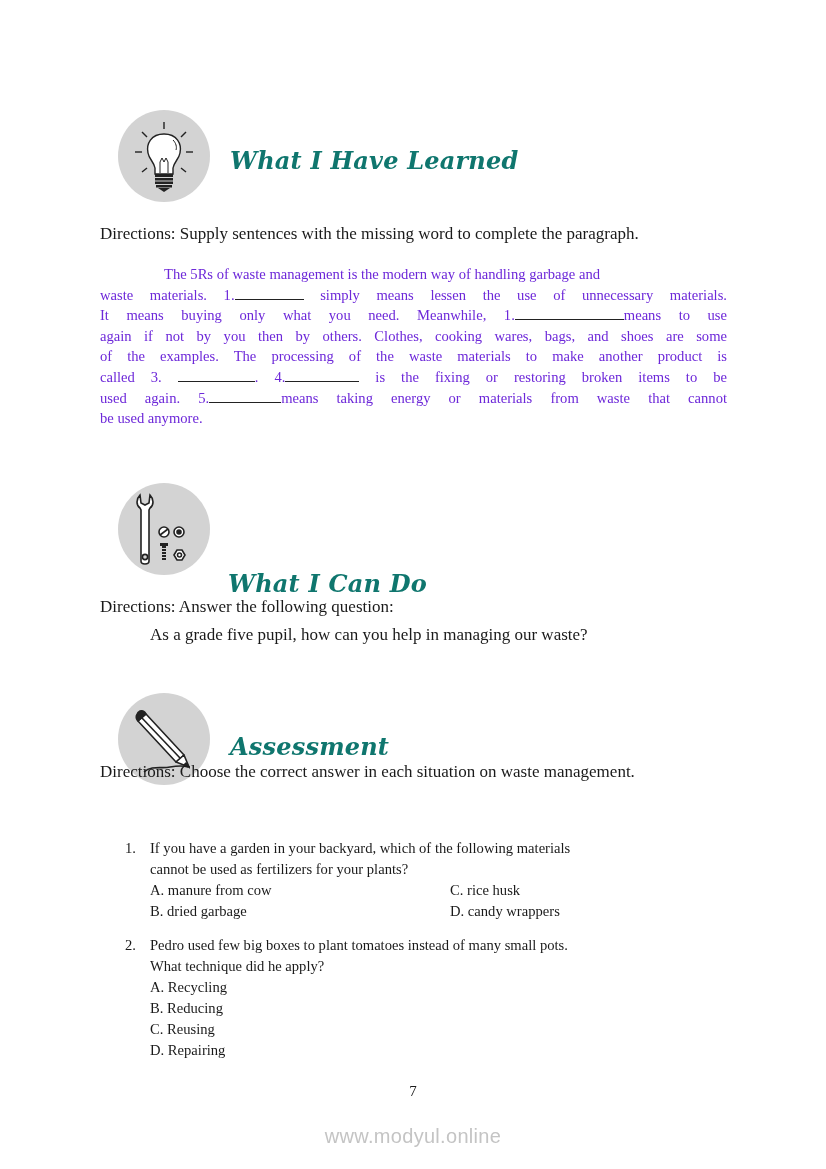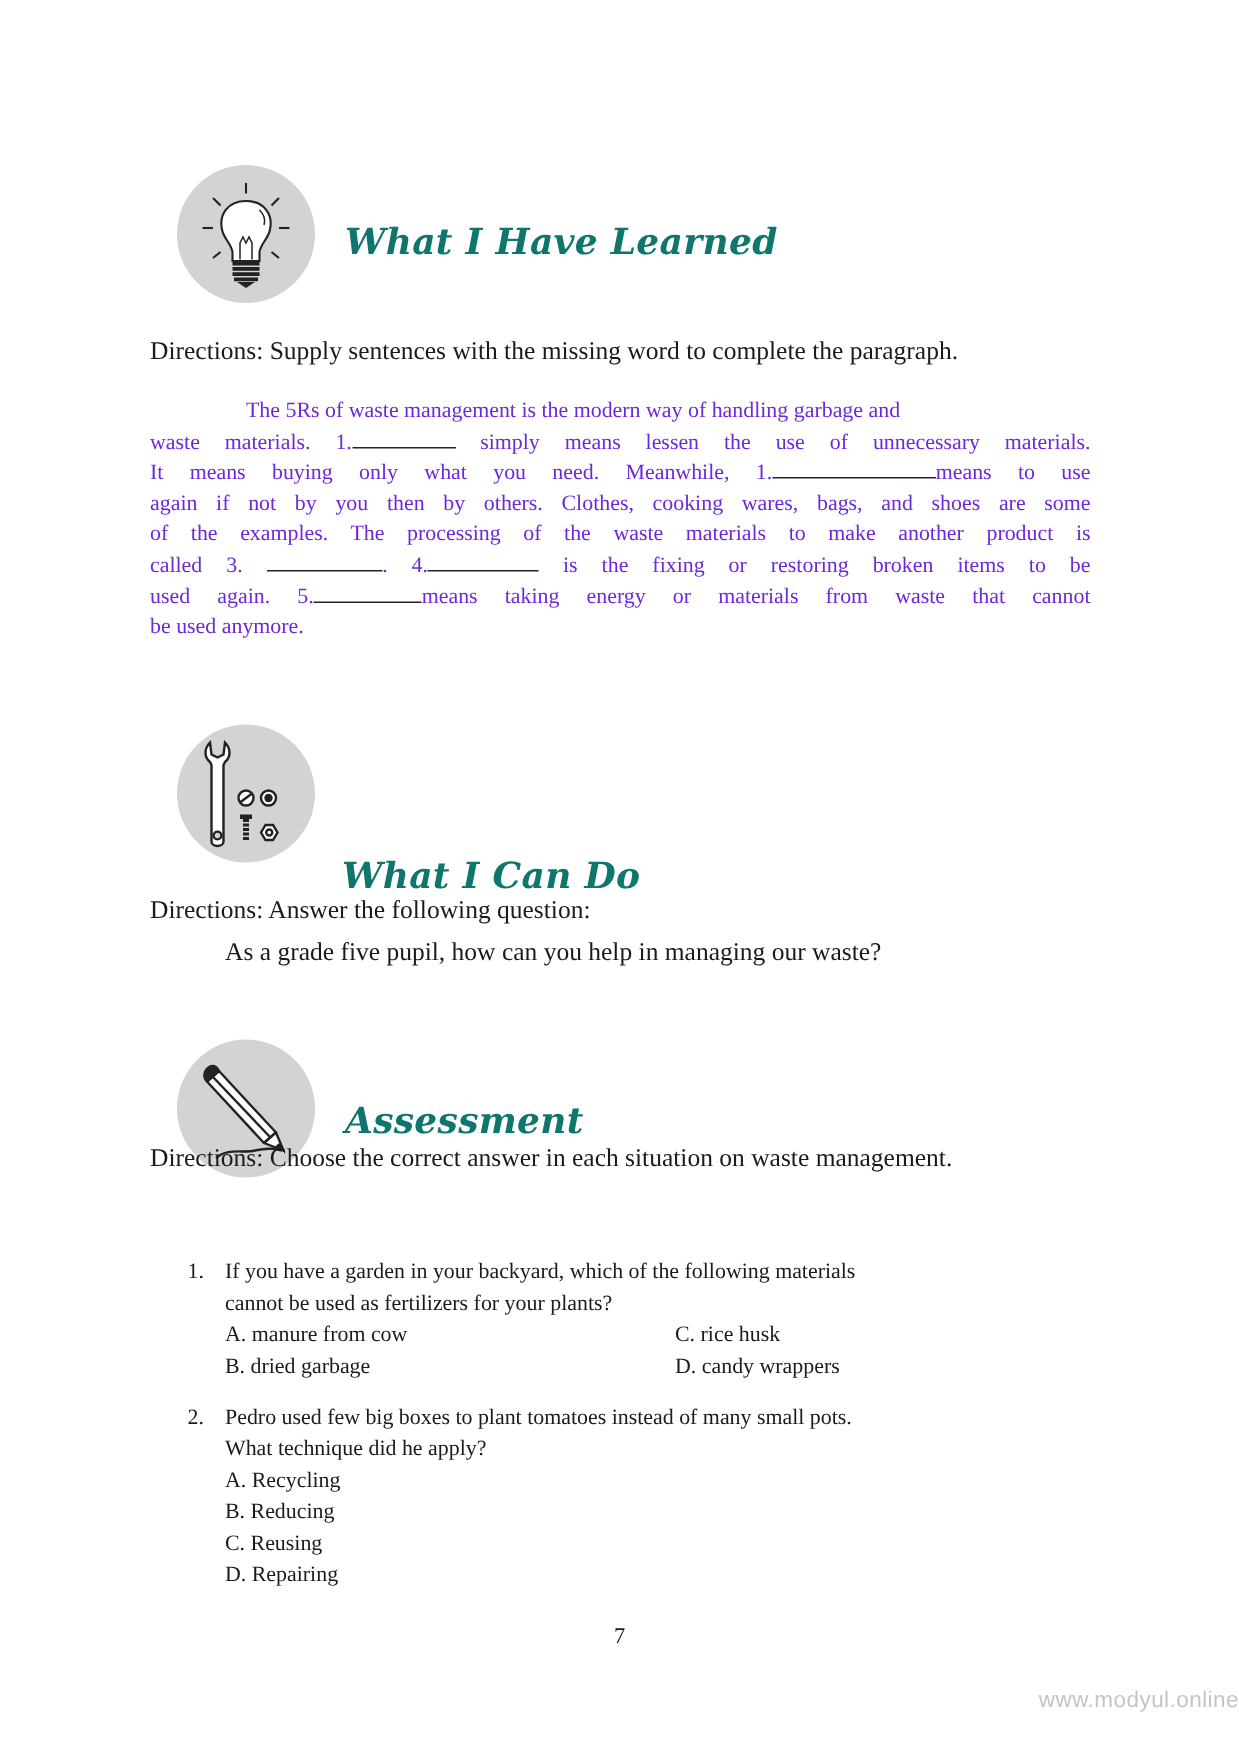--- a/index.html
+++ b/index.html
@@ -28,21 +28,21 @@
       font-family: "Liberation Serif", "DejaVu Serif", serif;
       font-size: 14.6px; line-height: 20.6px; text-align: justify; color: #6d28d9;
     }
     .para .indent { display: inline-block; width: 64px; }
     .blank { display: inline-block; border-bottom: 1px solid #222; height: 11px; vertical-align: baseline; }
     .q-list { position: absolute; left: 125px; width: 600px; font-family: "Liberation Serif", "DejaVu Serif", serif; font-size: 14.6px; line-height: 20.7px; }
     .q-num { position: absolute; left: 0; }
     .q-body { position: absolute; left: 25px; }
     .opt { position: absolute; }
     .page-num { position: absolute; left: 0; width: 826px; text-align: center; top: 1083px; font-size: 15px; font-family: "Liberation Serif", serif; }
-    .watermark { position: absolute; left: 0; width: 826px; text-align: right; top: 1125px; font-size: 15px; color: #c4c4c4; font-family: "Liberation Sans", "DejaVu Sans", sans-serif; letter-spacing: 0.3px; }
+    .watermark { position: absolute; left: 0; width: 826px; text-align: center; top: 1125px; font-size: 20px; color: #c4c4c4; font-family: "Liberation Sans", "DejaVu Sans", sans-serif; letter-spacing: 0.3px; }
   </style>
 </head>
 <body>
 
 <div class="icon-circle" style="left:118px; top:110px;">
   <svg width="92" height="92" viewBox="0 0 92 92">
     <g stroke="#222" stroke-width="1.4" fill="none">
       <line x1="46" y1="12" x2="46" y2="19"></line>
       <line x1="24" y1="22" x2="29" y2="27"></line>
       <line x1="68" y1="22" x2="63" y2="27"></line>

